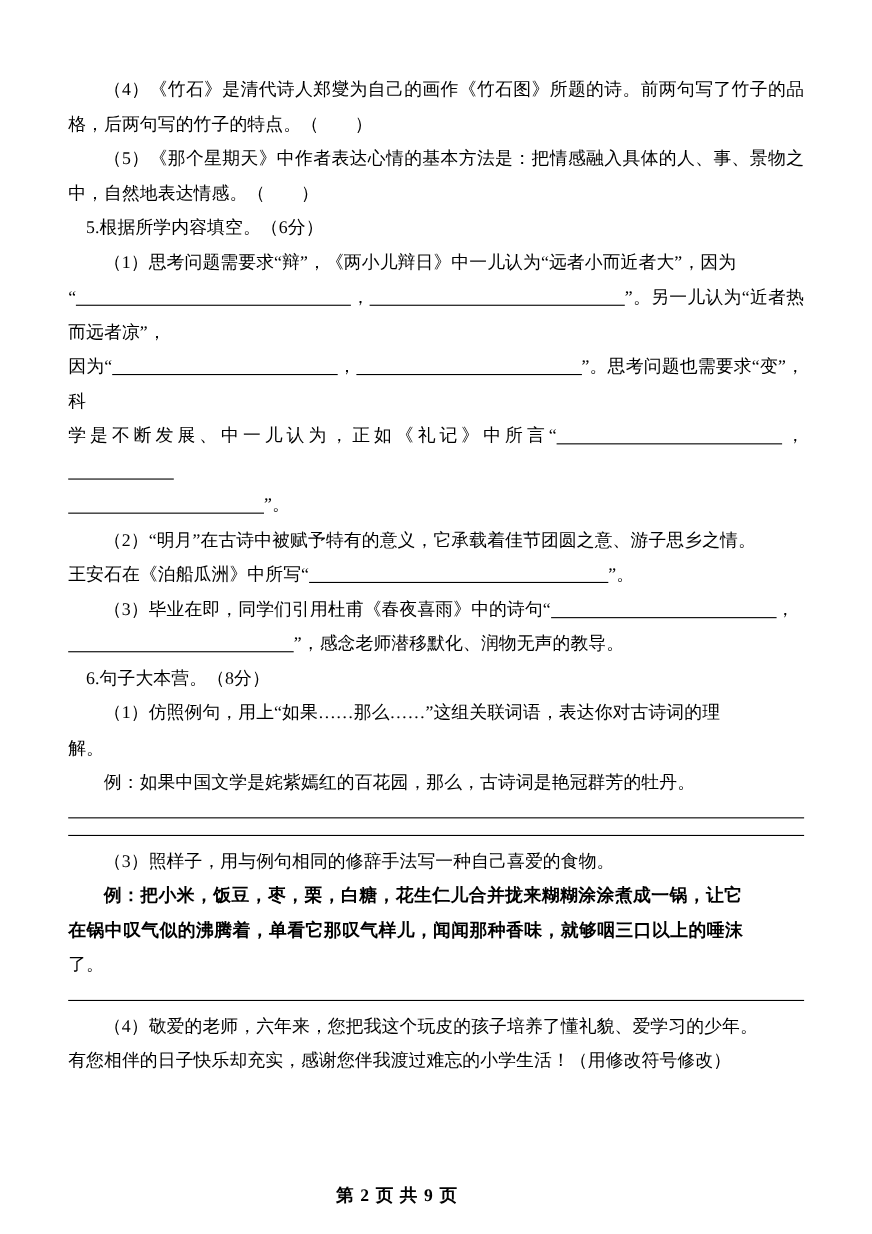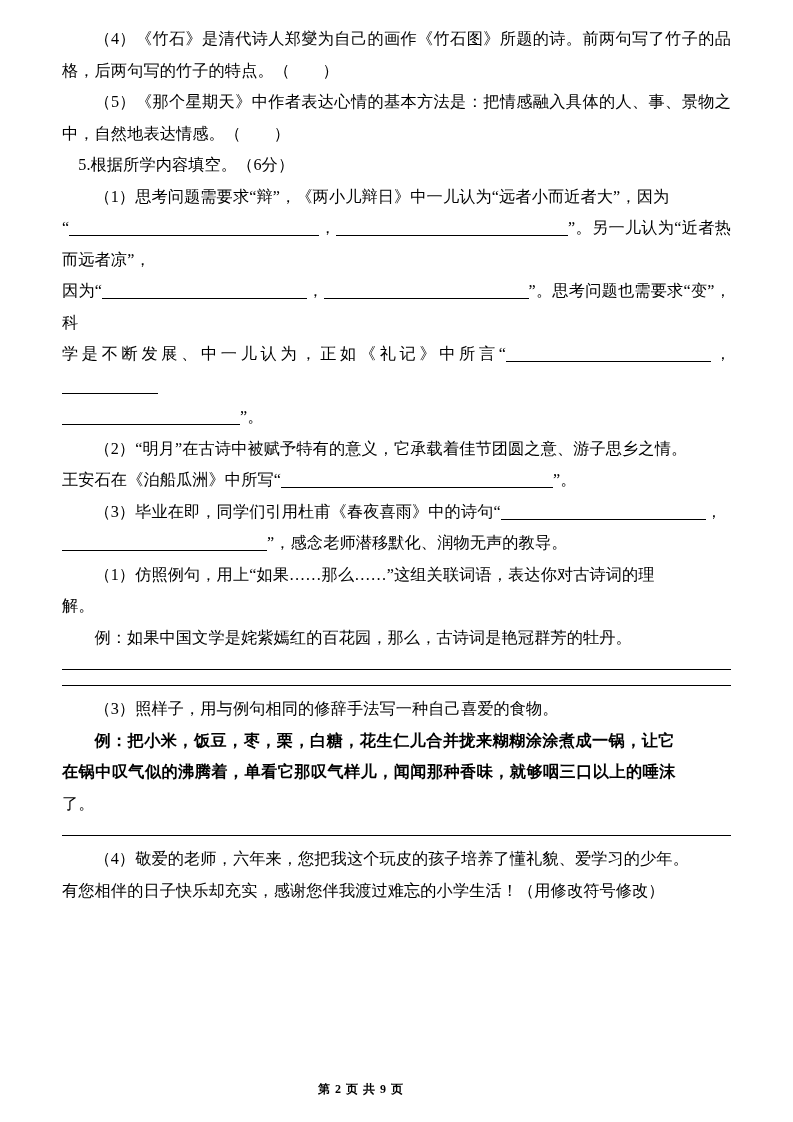--- a/index.html
+++ b/index.html
@@ -14,21 +14,21 @@
     font-family: "Liberation Serif", "DejaVu Serif", serif;
     color: #000000;
     overflow: hidden;
   }
   .page {
     position: absolute;
     left: 0; top: 0;
     width: 793px;
     height: 816px;
     box-sizing: border-box;
-    padding: 24px 62px 0 62px;
+    padding: 66px 62px 0 62px;
   }
   .content {
     font-size: 16.2px;
     line-height: 31.5px;
     text-align: justify;
     letter-spacing: 0.1px;
   }
   p {
     margin: 0;
     text-indent: 0;
@@ -51,21 +51,21 @@
     height: 0;
     margin: 15px 0 8px 0;
   }
   .answer-line.full { width: 100%; }
   .footer {
     position: absolute;
     left: 0;
     bottom: 24px;
     width: 722px;
     text-align: center;
-    font-size: 12px;
+    font-size: 16px;
     font-family: "Liberation Serif", "DejaVu Serif", serif;
     font-weight: bold;
     letter-spacing: 1px;
   }
   .sp { letter-spacing: 0.4px; font-weight: bold; }
 </style>
 </head>
 <body>
 
 <div class="page">
@@ -81,20 +81,21 @@
     <p class="indent0"><span>因为“</span><span class="blank b-xxl"></span><span>，</span><span class="blank b-xxl"></span><span>”。思考问题也需要求“变”，科</span></p>
     <p class="indent0"><span>学是不断发展、中一儿认为，正如《礼记》中所言“</span><span class="blank b-xxl"></span><span>，</span><span class="blank b-sm"></span></p>
     <p class="indent0"><span class="blank b-xl"></span><span>”。</span></p>
 
     <p class="indent2">（2）“明月”在古诗中被赋予特有的意义，它承载着佳节团圆之意、游子思乡之情。</p>
     <p class="indent0"><span>王安石在《泊船瓜洲》中所写“</span><span class="blank b-270"></span><span>”。</span></p>
 
     <p class="indent2"><span>（3）毕业在即，同学们引用杜甫《春夜喜雨》中的诗句“</span><span class="blank b-xxl"></span><span>，</span></p>
     <p class="indent0"><span class="blank b-xxl"></span><span>”，感念老师潜移默化、润物无声的教导。</span></p>
 
+    <p class="indent0" style="text-indent:1em">6.句子大本营。（8分）</p>
 
     <p class="indent2">（1）仿照例句，用上“如果……那么……”这组关联词语，表达你对古诗词的理</p>
     <p class="indent0">解。</p>
     <p class="indent2">例：如果中国文学是姹紫嫣红的百花园，那么，古诗词是艳冠群芳的牡丹。</p>
     <div class="answer-line full"></div>
 
     <div class="answer-line full"></div>
 
     <p class="indent2">（3）照样子，用与例句相同的修辞手法写一种自己喜爱的食物。</p>
     <p class="indent2 sp">例：把小米，饭豆，枣，栗，白糖，花生仁儿合并拢来糊糊涂涂煮成一锅，让它</p>

